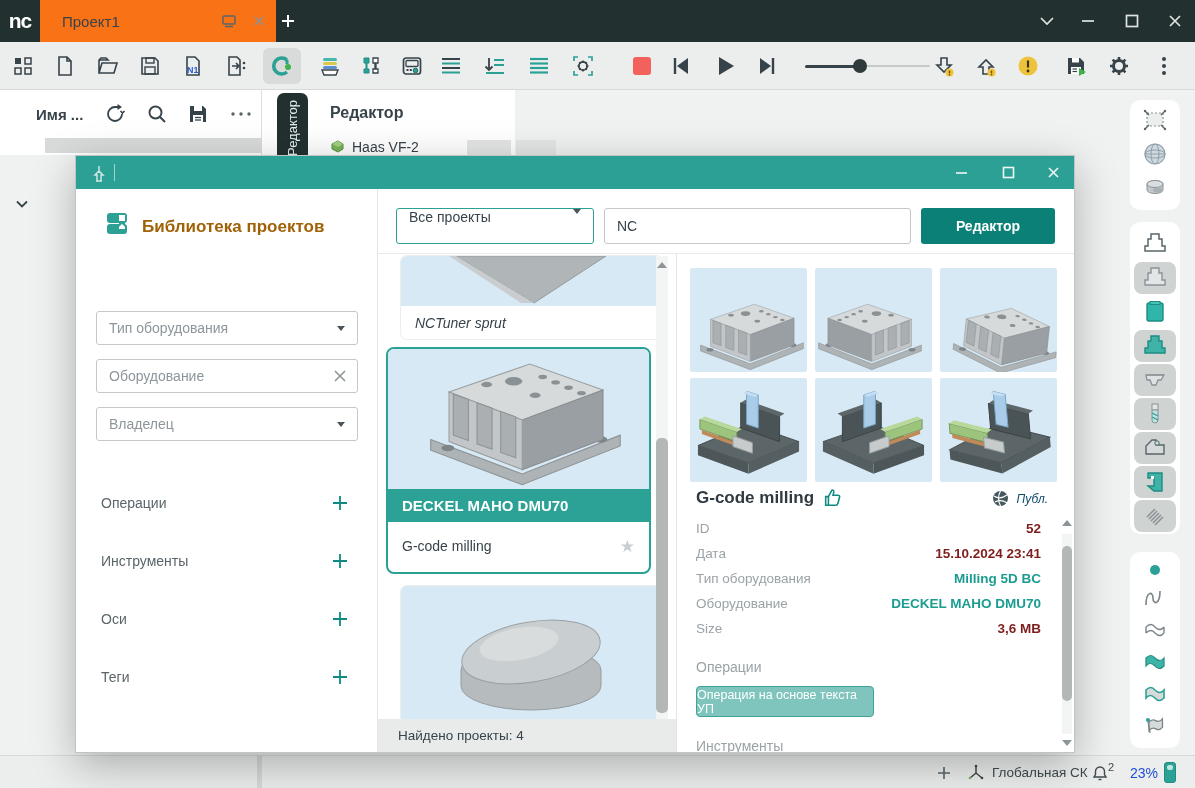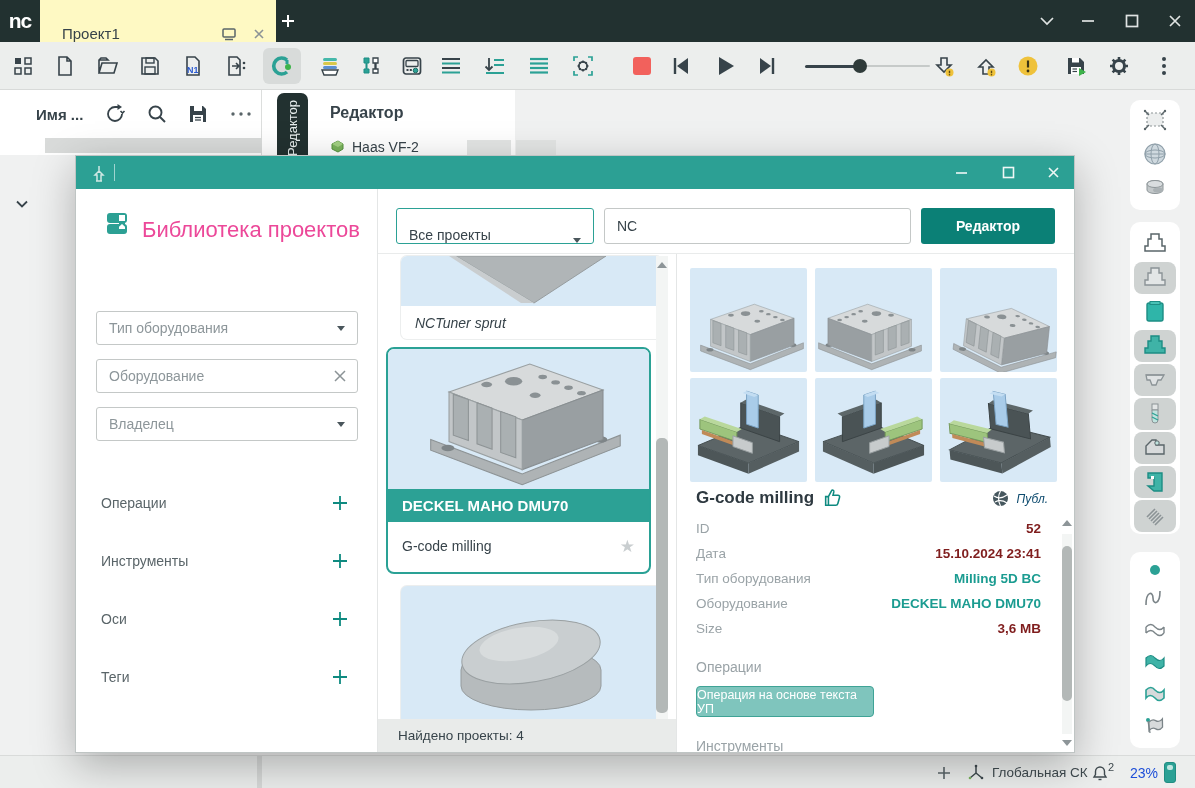--- a/index.html
+++ b/index.html
@@ -4,21 +4,21 @@
 <style>
   html,body{margin:0;padding:0;background:#cfd2d1;}
   *{box-sizing:border-box;font-family:"Liberation Sans","DejaVu Sans",sans-serif;}
   .screen{position:relative;width:1195px;height:788px;background:#f0f1f1;overflow:hidden;}
   .ab{position:absolute;}
   svg{display:block;}
 
   
   .titlebar{left:0;top:0;width:1195px;height:42px;background:#223130;}
   .logo{left:0;top:0;width:40px;height:42px;display:flex;align-items:center;justify-content:center;color:#fff;font-weight:bold;font-size:21px;letter-spacing:-1px;}
-  .tab{left:40px;top:0;width:236px;height:42px;background:#fef9c3;display:flex;align-items:flex-end;}
+  .tab{left:40px;top:0;width:236px;height:42px;background:#f97316;display:flex;align-items:center;}
   .tab-title{margin-left:22px;font-size:15px;color:#37434a;}
   .newtab{left:276px;top:9px;width:24px;height:24px;display:flex;align-items:center;justify-content:center;}
 
   
   .toolbar{left:0;top:42px;width:1195px;height:48px;background:#eceeed;border-bottom:1px solid #d8dad9;}
   .ti{position:absolute;top:12px;width:24px;height:24px;}
   .sel-bg{position:absolute;left:263px;top:6px;width:38px;height:36px;background:#d8dbda;border-radius:6px;}
 
   
   .left-panel{left:0;top:90px;width:262px;height:65px;background:#fff;border-right:1px solid #dcdedd;}
@@ -29,30 +29,30 @@
   .vtab span{writing-mode:vertical-rl;transform:rotate(180deg);color:#e8efee;font-size:13px;}
   .ed-head{left:330px;top:104px;font-weight:bold;font-size:16px;color:#37434a;}
   .ed-item-label{left:352px;top:139px;font-size:14px;color:#37434a;}
   .tile{background:#e4e6e5;height:15px;top:140px;}
 
   
   .dialog{left:75px;top:155px;width:1000px;height:598px;background:#fff;border:1px solid #bfc5c4;box-shadow:0 12px 40px rgba(0,0,0,.28);z-index:10;}
   .dlg-titlebar{left:0;top:0;width:998px;height:33px;background:#2CA094;}
   .dlg-body{left:0;top:33px;width:998px;height:563px;overflow:hidden;}
   .dlg-sidebar{left:10px;top:0;width:292px;height:563px;background:#fff;border-right:1px solid #e4e6e6;}
-  .lib-title{font-weight:normal;font-size:22px;color:#ec4899;}
+  .lib-title{font-weight:bold;font-size:17px;color:#a16207;}
   .filter{position:absolute;left:10px;width:262px;height:34px;border:1px solid #c4c8c7;border-radius:3px;background:#fff;display:flex;align-items:center;}
   .filter .ph{margin-left:12px;font-size:14px;color:#8d969a;flex:1;}
   .sec{position:absolute;left:15px;width:262px;height:26px;display:flex;align-items:center;justify-content:space-between;}
   .sec .lbl{font-size:14px;color:#5a6569;}
   .tri-d{width:0;height:0;border-left:4px solid transparent;border-right:4px solid transparent;border-top:5px solid #4a565c;}
   .tri-u{width:0;height:0;border-left:5px solid transparent;border-right:5px solid transparent;border-bottom:6px solid #8d9598;}
   .tri-dn{width:0;height:0;border-left:5px solid transparent;border-right:5px solid transparent;border-top:6px solid #8d9598;}
 
-  .scope-select{left:320px;top:19px;width:198px;height:36px;border:1.5px solid #2BA195;border-radius:3px;display:flex;align-items:flex-end;background:#fff;}
+  .scope-select{left:320px;top:19px;width:198px;height:36px;border:1.5px solid #2BA195;border-radius:3px;display:flex;align-items:flex-start;background:#fff;}
   .scope-select span{margin-left:12px;flex:1;font-size:14px;color:#37434a;}
   .search-box{left:528px;top:19px;width:307px;height:36px;border:1px solid #c4c8c7;border-radius:3px;background:#fff;}
   .search-box input{width:100%;height:100%;border:none;outline:none;padding-left:12px;font-size:14px;color:#37434a;background:transparent;}
   .open-btn{left:845px;top:19px;width:134px;height:36px;background:#0B8076;border-radius:3px;color:#fff;font-weight:bold;font-size:14px;display:flex;align-items:center;justify-content:center;border:none;}
 
   .hline{left:302px;top:64px;width:696px;height:1px;background:#e9ebeb;}
   .vline{left:600px;top:65px;width:1px;height:498px;background:#e4e6e6;}
 
   .card{position:absolute;left:325px;width:261px;background:#fff;border-radius:6px;box-shadow:0 0 0 1px #eceeee;overflow:hidden;font-style:italic;}
   .card-img{width:100%;background:#D8E9F6;position:relative;overflow:hidden;}

